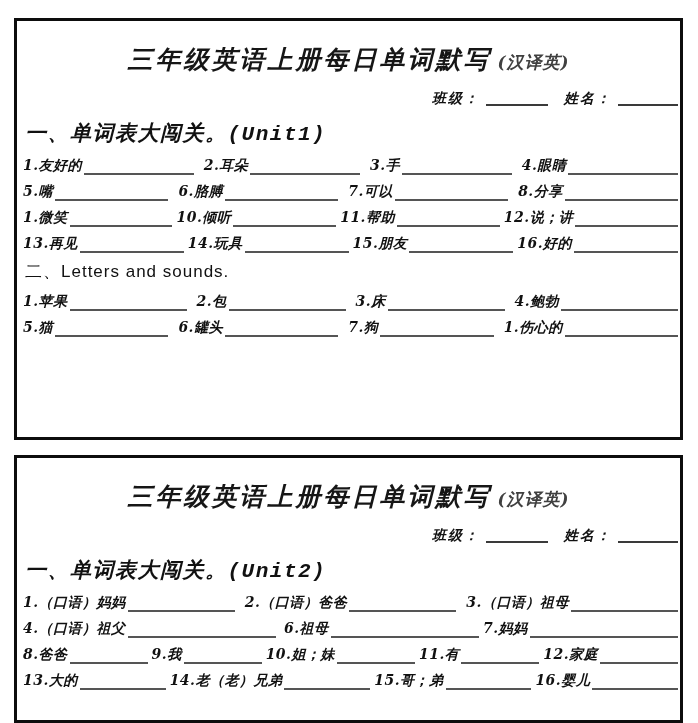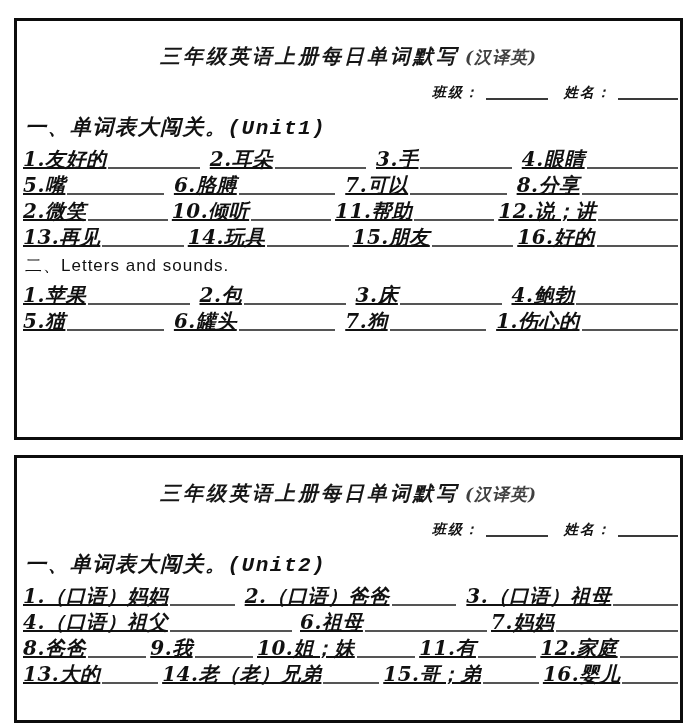--- a/index.html
+++ b/index.html
@@ -34,21 +34,21 @@
   .worksheet.sheet-2 { height: 268px; margin-top: 15px; }
 
   
   .title-row {
     text-align: center;
     padding: 12px 0 2px 0;
     white-space: nowrap;
   }
   .title-main {
     font-family: "DejaVu Serif", "Liberation Serif", serif;
-    font-size: 20px;
+    font-size: 25px;
     font-weight: 700;
     letter-spacing: 3px;
     color: #161616;
     font-style: italic;
   }
   .title-sub {
     font-family: "DejaVu Serif", "Liberation Serif", serif;
     font-size: 17px;
     font-weight: 700;
     color: #404040;
@@ -106,27 +106,26 @@
     white-space: nowrap;
   }
   .item {
     display: flex;
     align-items: flex-end;
     flex: 1 1 auto;
     min-width: 0;
   }
   .item-text {
     font-family: "DejaVu Serif", "Liberation Serif", serif;
-    font-size: 20px;
+    font-size: 14px;
     font-weight: 700;
     font-style: italic;
     letter-spacing: 0.5px;
     white-space: nowrap;
     line-height: 20px;
-    text-decoration: underline;
   }
   .item-blank {
     flex: 1 1 auto;
     border-bottom: 2px solid #555555;
     height: 16px;
     min-width: 28px;
     margin-left: 2px;
   }
   .item-gap { width: 10px; flex: 0 0 auto; }
 
@@ -195,21 +194,21 @@
         </div>
       <div class="item-gap"></div>
       <div class="item">
           <span class="item-text">8.分享</span>
           <span class="item-blank"></span>
         </div>
     </div>
 
     <div class="item-row tight">
       <div class="item">
-          <span class="item-text">2.微笑</span>
+          <span class="item-text">1.微笑</span>
           <span class="item-blank"></span>
         </div>
       <div class="item-gap"></div>
       <div class="item">
           <span class="item-text">10.倾听</span>
           <span class="item-blank"></span>
         </div>
       <div class="item-gap"></div>
       <div class="item">
           <span class="item-text">11.帮助</span>

